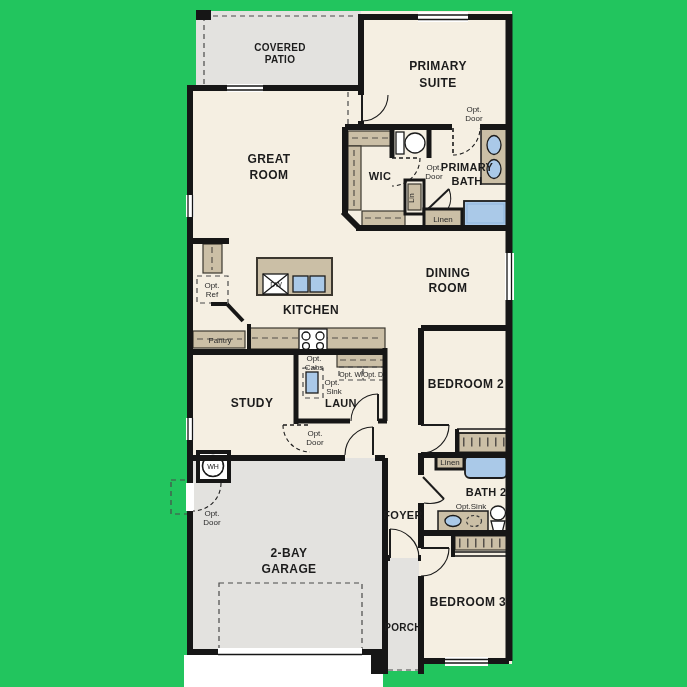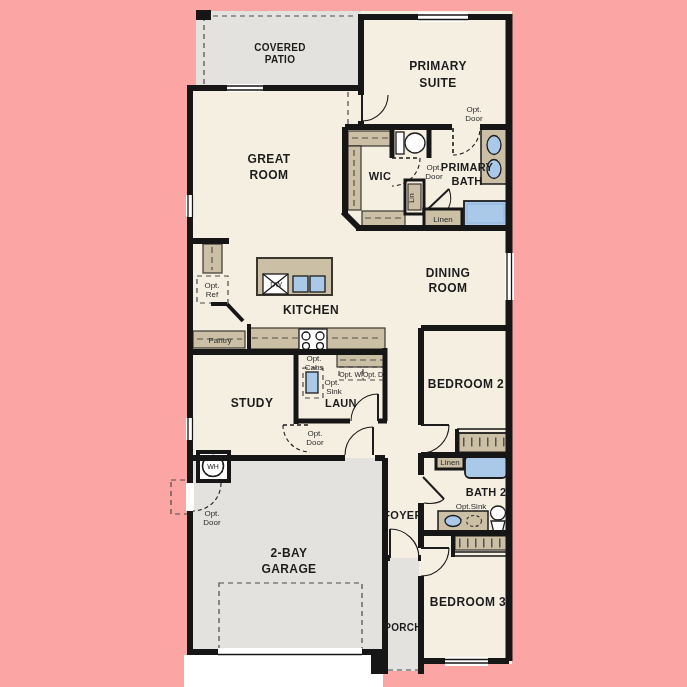--- a/index.html
+++ b/index.html
@@ -1,16 +1,16 @@
 <!DOCTYPE html>
 <html><head>
 <meta charset="utf-8">
 <style>
   html,body{margin:0;padding:0;background:#ffffff;}
-  .stage{width:687px;height:687px;position:relative;background:#fca5a5;font-family:"Liberation Sans",sans-serif;}
+  .stage{width:687px;height:687px;position:relative;background:#22c55e;font-family:"Liberation Sans",sans-serif;}
   svg{display:block;}
   text{fill:#1c1c1c;font-family:"Liberation Sans",sans-serif;text-anchor:middle;}
   .room{font-size:12px;font-weight:bold;letter-spacing:.4px;}
   .room-sm{font-size:11px;font-weight:bold;letter-spacing:.3px;}
   .room-xs{font-size:10px;font-weight:bold;letter-spacing:.3px;}
   .ann{font-size:8px;font-weight:400;fill:#2a2a2a;}
   .tiny{font-size:7px;font-weight:400;fill:#222;}
   .wall{stroke:#161616;fill:none;}
   .thin{stroke:#161616;fill:none;stroke-width:1.3;}
   .dash{stroke:#4a4a4a;fill:none;stroke-width:1.2;stroke-dasharray:5 4;}

